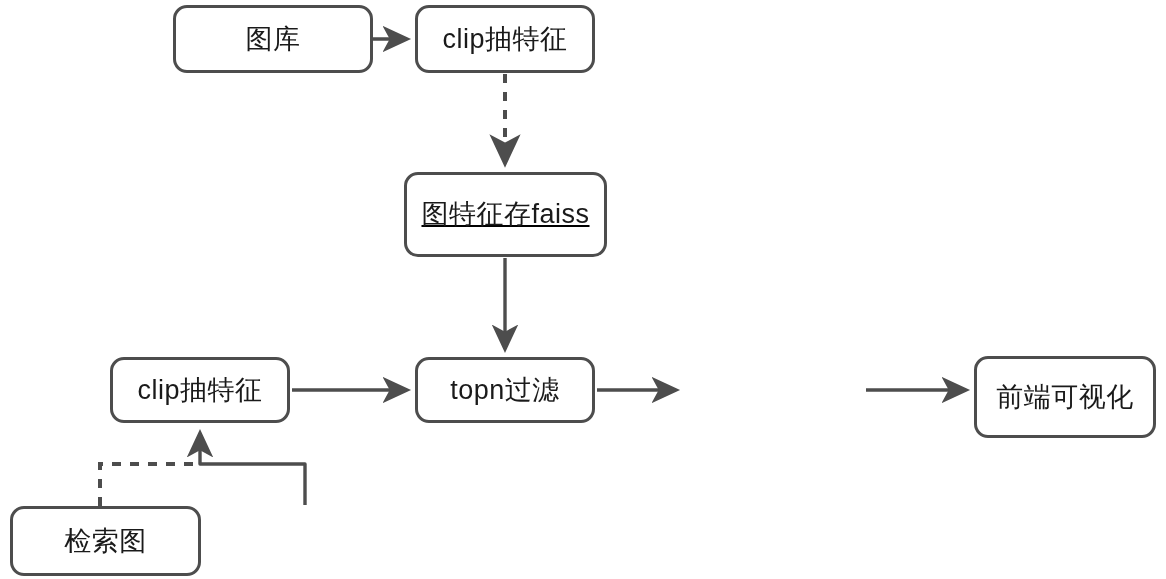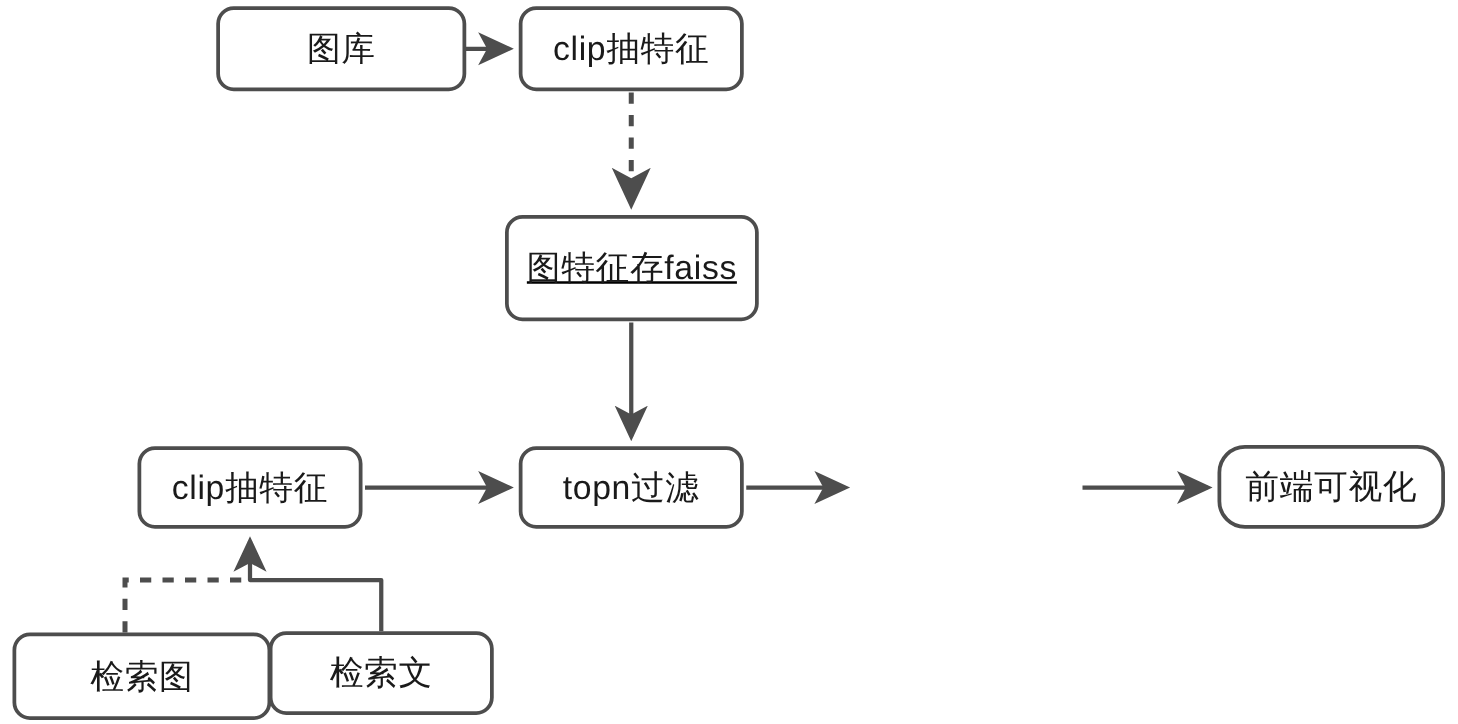--- a/index.html
+++ b/index.html
@@ -103,25 +103,22 @@
 
   <div class="node" style="left:110px; top:357px; width:180px; height:66px;">
     <span class="node-label">clip抽特征</span>
   </div>
 
   <div class="node" style="left:415px; top:357px; width:180px; height:66px;">
     <span class="node-label">topn过滤</span>
   </div>
 
 
-  <div class="node" style="left:974px; top:356px; width:182px; height:67px;border-radius:22px;">
+  <div class="node" style="left:974px; top:356px; width:182px; height:82px;">
     <span class="node-label">前端可视化</span>
   </div>
 
-  <div class="node" style="left:10px; top:506px; width:207px; height:70px;">
+  <div class="node" style="left:10px; top:506px; width:191px; height:70px;">
     <span class="node-label">检索图</span>
   </div>
 
-  <div class="node" style="left:215px; top:505px; width:180px; height:67px;">
-    <span class="node-label">检索文</span>
-  </div>
 
 </div>
 
 </body></html>

